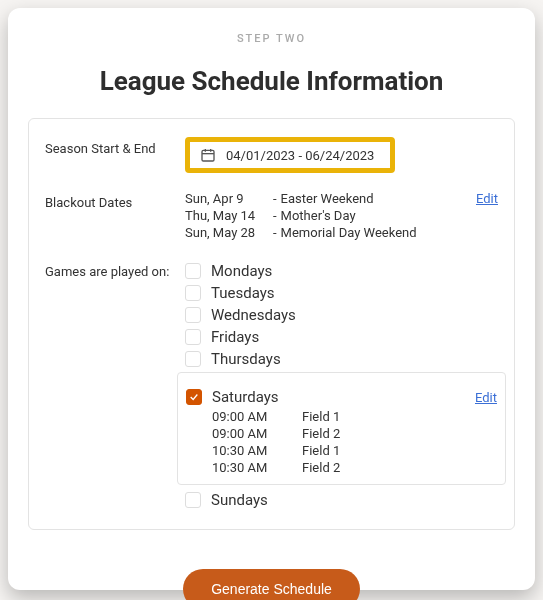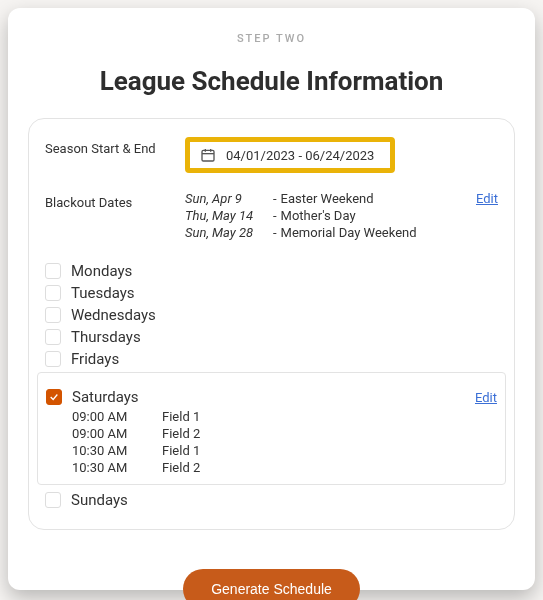--- a/index.html
+++ b/index.html
@@ -35,21 +35,21 @@
     }
     .title {
       text-align: center;
       font-size: 26px;
       font-weight: 700;
       color: #2e2e2e;
       margin-bottom: 7px;
     }
     .form-box {
       border: 1px solid #e3e3e3;
-      border-radius: 16px;
+      border-radius: 6px;
       padding: 18px 16px 18px 16px;
       flex: 1;
       font-size: 13px;
       color: #333;
     }
     .row {
       display: flex;
       align-items: flex-start;
       margin-bottom: 18px;
     }
@@ -85,21 +85,20 @@
       font-size: 13px;
       color: #333;
     }
     .blackout-list .b-row {
       display: flex;
       margin-bottom: 2px;
       font-size: 13px;
     }
     .b-date {
       width: 88px;
-      font-style: italic;
     }
     .b-sep {
       margin-right: 4px;
     }
     .edit-link {
       position: absolute;
       right: 0;
       top: 0;
       color: #3b6fd6;
       text-decoration: underline;
@@ -222,40 +221,41 @@
           <div class="b-row">
             <span class="b-date">Sun, May 28</span>
             <span class="b-sep">-</span>
             <span>Memorial Day Weekend</span>
           </div>
         </div>
       </div>
     </div>
 
     <div class="row">
+      <div class="label-col">Games are played on:</div>
       <div class="field-col days-list">
         <div class="day-row">
           <span class="checkbox"></span>
           <span>Mondays</span>
         </div>
         <div class="day-row">
           <span class="checkbox"></span>
           <span>Tuesdays</span>
         </div>
         <div class="day-row">
           <span class="checkbox"></span>
           <span>Wednesdays</span>
         </div>
         <div class="day-row">
           <span class="checkbox"></span>
+          <span>Fridays</span>
+        </div>
+        <div class="day-row">
+          <span class="checkbox"></span>
           <span>Thursdays</span>
-        </div>
-        <div class="day-row">
-          <span class="checkbox"></span>
-          <span>Fridays</span>
         </div>
 
         <div class="saturday-block">
           <div class="saturday-header">
             <div class="day-row" style="padding:0">
               <span class="checkbox checked">
                 <svg viewBox="0 0 24 24">
                     <polyline points="4 12 10 18 20 6"></polyline>
                   </svg>
               </span>

